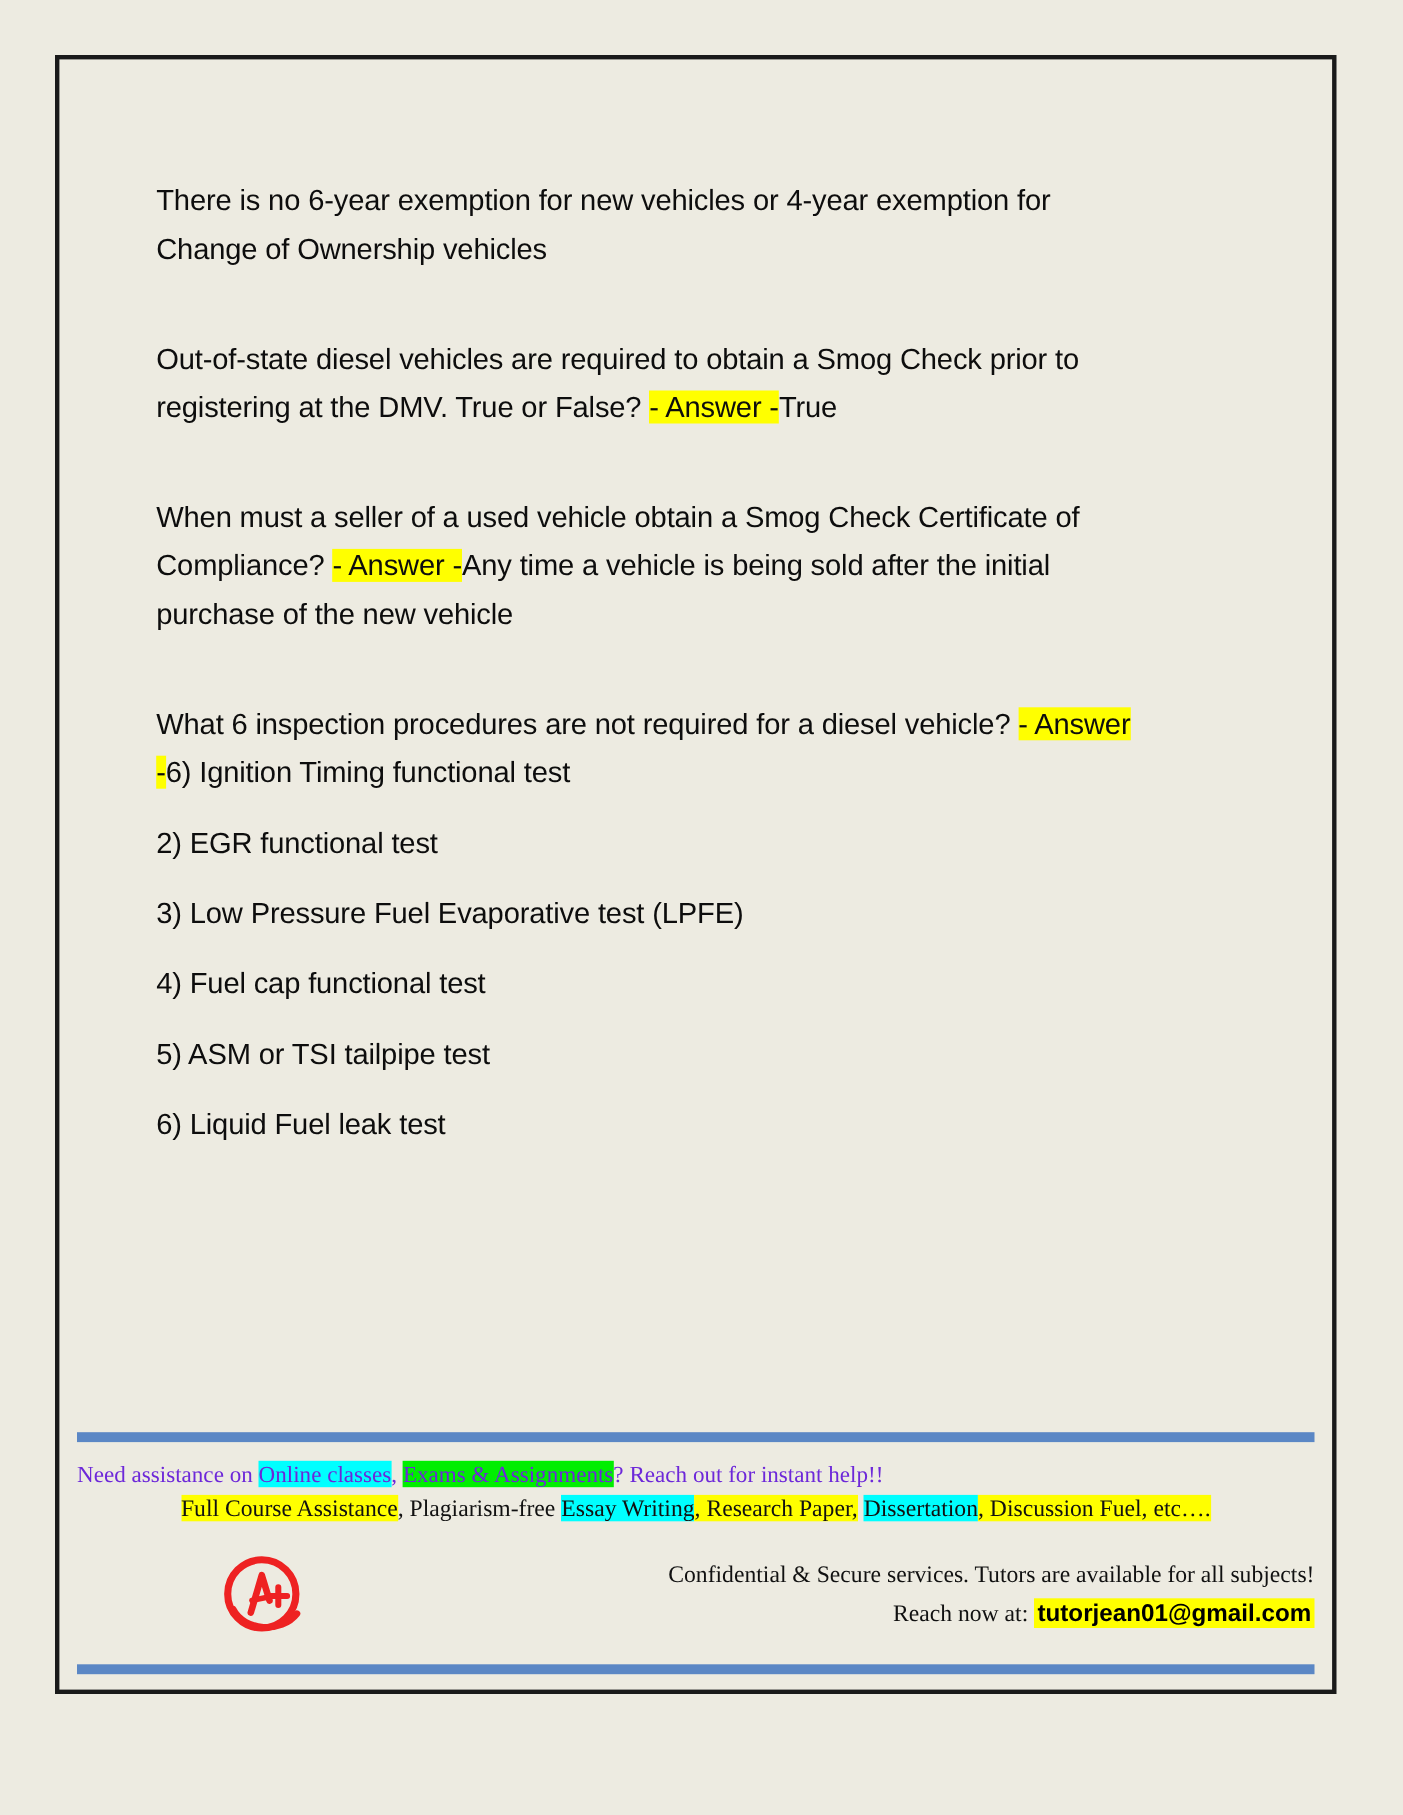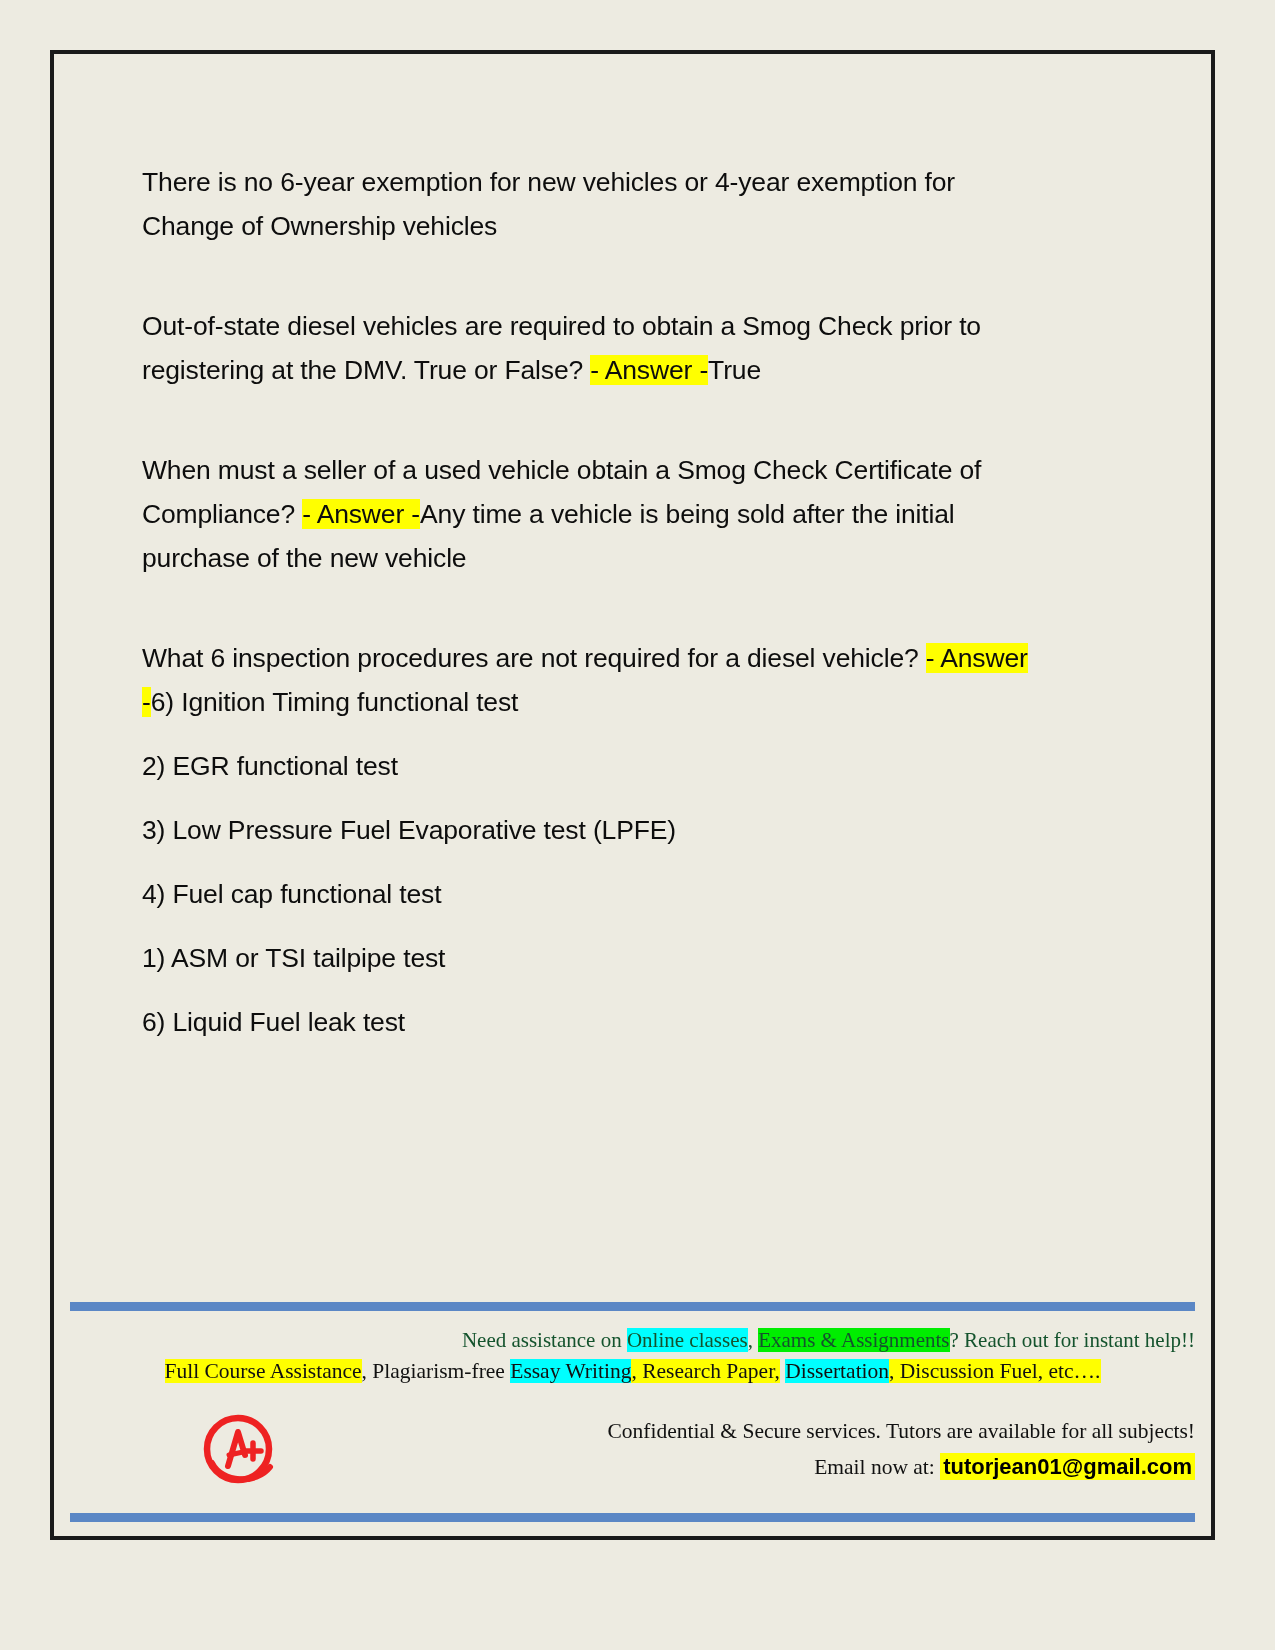--- a/index.html
+++ b/index.html
@@ -62,22 +62,22 @@
     background: #5b87c5;
     width: 100%;
   }
   .rule-top { margin-bottom: 14px; }
   .rule-bot { margin-top: 12px; }
 
   .foot-line {
     font-family: "Liberation Serif", serif;
     font-size: 21px;
     line-height: 30px;
-    color: #14532d;
-    text-align: right;
+    color: #6d28d9;
+    text-align: left;
     white-space: nowrap;
   }
   .foot-line2 {
     font-family: "Liberation Serif", serif;
     font-size: 21.5px;
     line-height: 32px;
     color: #111111;
     text-align: center;
     white-space: nowrap;
   }
@@ -143,21 +143,21 @@
     </p>
 
     <div class="gap-sm"></div>
 
     <p class="para"><span>2) EGR functional test</span></p>
     <div class="gap-sm"></div>
     <p class="para"><span>3) Low Pressure Fuel Evaporative test (LPFE)</span></p>
     <div class="gap-sm"></div>
     <p class="para"><span>4) Fuel cap functional test</span></p>
     <div class="gap-sm"></div>
-    <p class="para"><span>1) ASM or TSI tailpipe test</span></p>
+    <p class="para"><span>5) ASM or TSI tailpipe test</span></p>
     <div class="gap-sm"></div>
     <p class="para"><span>6) Liquid Fuel leak test</span></p>
 
     <div class="gap-lg"></div>
     <div class="gap-md"></div>
 
 
   </div>
 
   <div id="footer">
@@ -182,21 +182,21 @@
           <path d="M31 44 L45 41" fill="none" stroke="#ee2222" stroke-width="5" stroke-linecap="round"></path>
           <path d="M55 32 L55 48 M47 40 L63 40" fill="none" stroke="#ee2222" stroke-width="5.5" stroke-linecap="round"></path>
         </svg>
       </div>
 
       <div id="footer-contact">
         <div class="contact-line">
           <span>Confidential &amp; Secure services. Tutors are available for all subjects!</span>
         </div>
         <div class="contact-line">
-          <span>Email now at: </span><span class="email">tutorjean01@gmail.com</span>
+          <span>Reach now at: </span><span class="email">tutorjean01@gmail.com</span>
         </div>
       </div>
 
     </div>
 
     <div class="rule rule-bot"></div>
 
   </div>
 
 </div>

